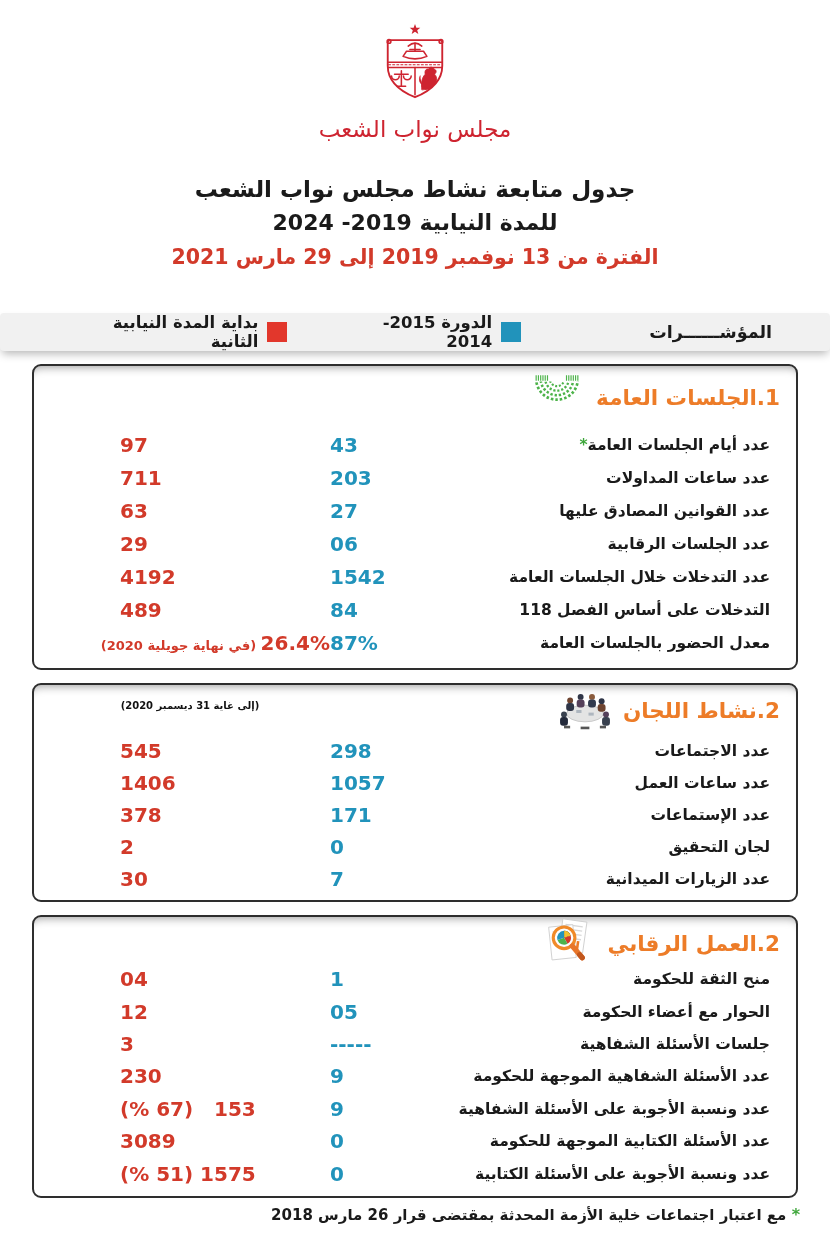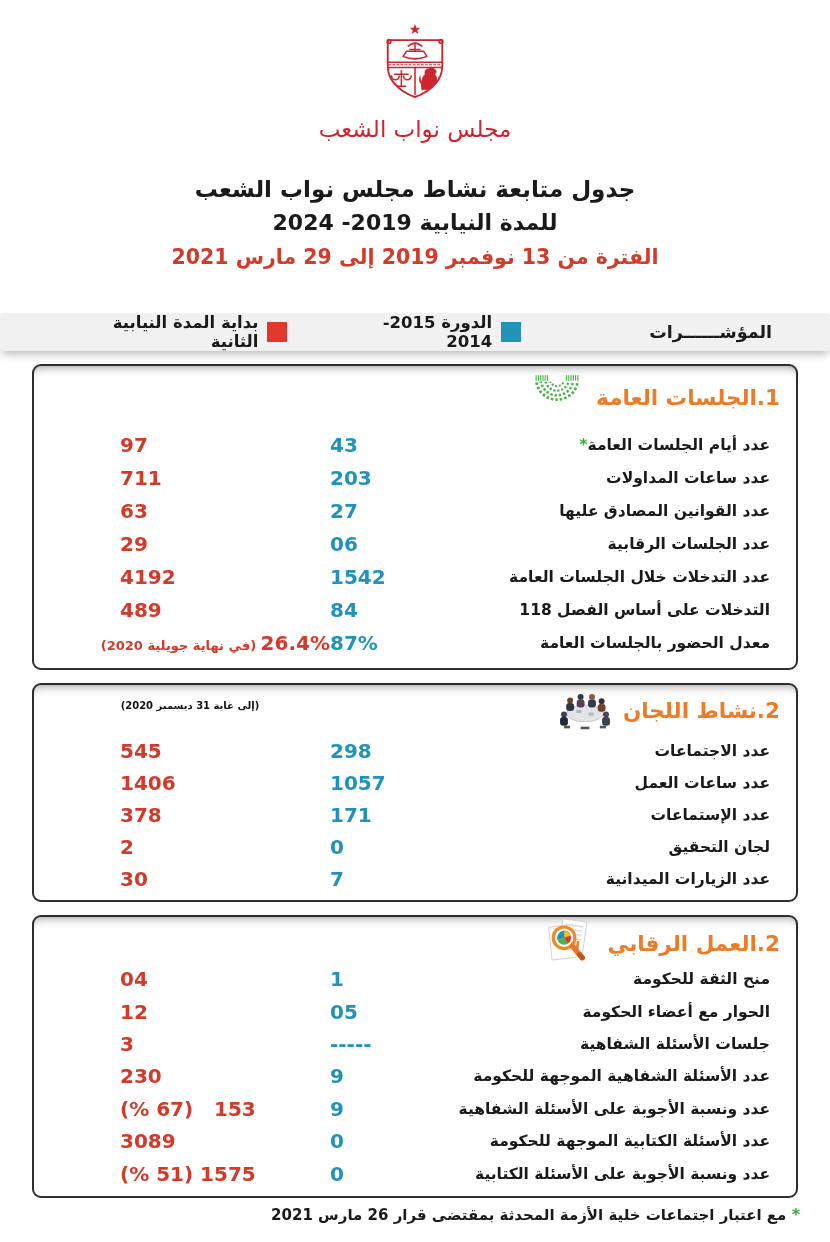--- a/index.html
+++ b/index.html
@@ -290,16 +290,16 @@
         <div class="row">
           <div class="cell label"><span>عدد ونسبة الأجوبة على الأسئلة الكتابية</span></div>
           <div class="cell val blue">0</div>
           <div class="cell val red"><span>1575 (51 %)</span></div>
         </div>
       </div>
   </section>
 
   <div class="footnote">
     <span class="green-star">*</span>
-    <span>مع اعتبار اجتماعات خلية الأزمة المحدثة بمقتضى قرار 26 مارس 2021</span>
+    <span>مع اعتبار اجتماعات خلية الأزمة المحدثة بمقتضى قرار 26 مارس 2018</span>
   </div>
 
 </div>
 
 </body></html>

